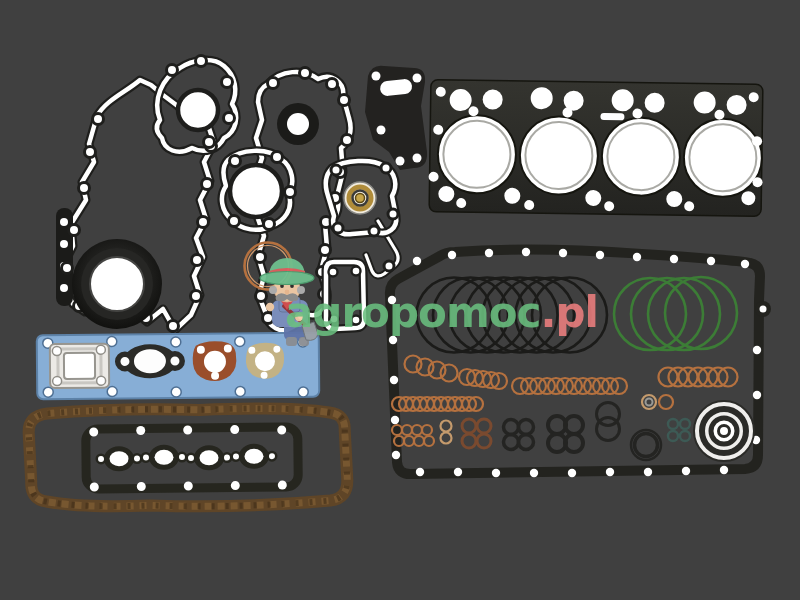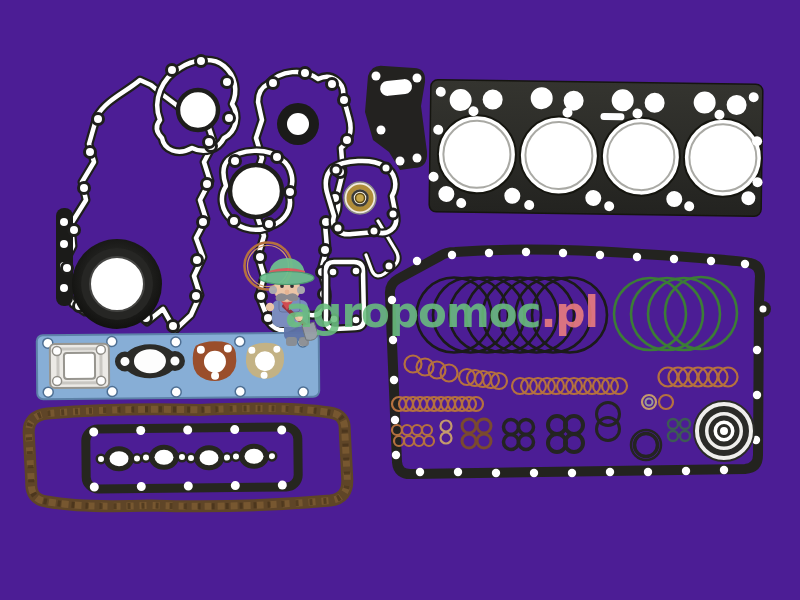--- a/index.html
+++ b/index.html
@@ -1,16 +1,16 @@
 <!DOCTYPE html>
 <html style="--wm-green: #6abf7f; --wm-red: #ee7f7f; --gasket-dark: #23231f; --head-gasket-body: #2d2d29; --green-oring: #3c7d36; --copper: #b5713f; --copper-dark: #7a4a2f; --tan-ring: #c49a6c; --dark-teal: #3d5a55; --blue-gasket: #87aed6; --blue-gasket-edge: #5d82a8; --metal-gasket: #eceae6; --brown-gasket: #9a4e2b; --khaki-gasket: #c3b285; --cork: #5f4527; --cork-light: #7b5a33; --seal-black: #171715; --bronze-hub: #b08c3a; --hat-green: #6fc08f; --band-red: #e05f5f; --overall-blue: #7e92c2; --skin: #f4cda8;"><head>
 <meta charset="utf-8">
 <style>
   html,body{margin:0;padding:0;background:#fff;}
-  .photo{position:relative;width:800px;height:600px;background:#4c1d95;overflow:hidden;
+  .photo{position:relative;width:800px;height:600px;background:#404040;overflow:hidden;
          font-family:"DejaVu Sans","Liberation Sans",sans-serif;}
   svg{position:absolute;left:0;top:0;}
   
   .g-outer{fill:none;stroke:#1e1e1c;stroke-width:9;stroke-linejoin:round;stroke-linecap:round;}
   .g-inner{fill:none;stroke:#ffffff;stroke-width:4.5;stroke-linejoin:round;stroke-linecap:round;}
   .g-outer-thin{fill:none;stroke:#1e1e1c;stroke-width:7;stroke-linejoin:round;stroke-linecap:round;}
   .g-inner-thin{fill:none;stroke:#ffffff;stroke-width:3.2;stroke-linejoin:round;stroke-linecap:round;}
   .hole{fill:#fff;stroke:#1e1e1c;stroke-width:3;}
   .hole-s{fill:#fff;stroke:#1e1e1c;stroke-width:2.4;}
   .open-ring{fill:#fff;stroke:#1e1e1c;stroke-width:4.5;}

